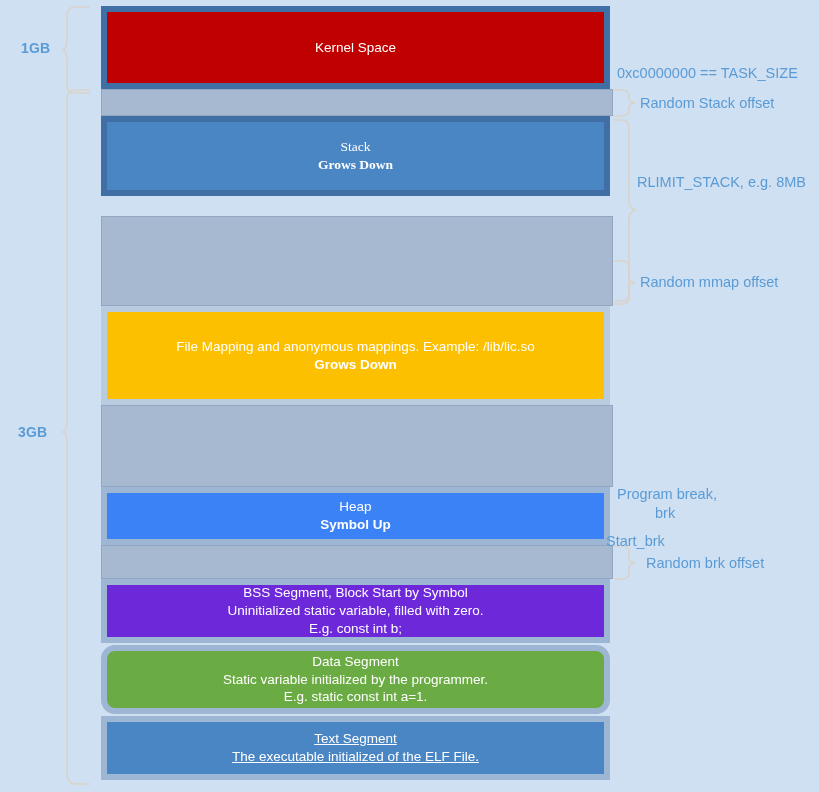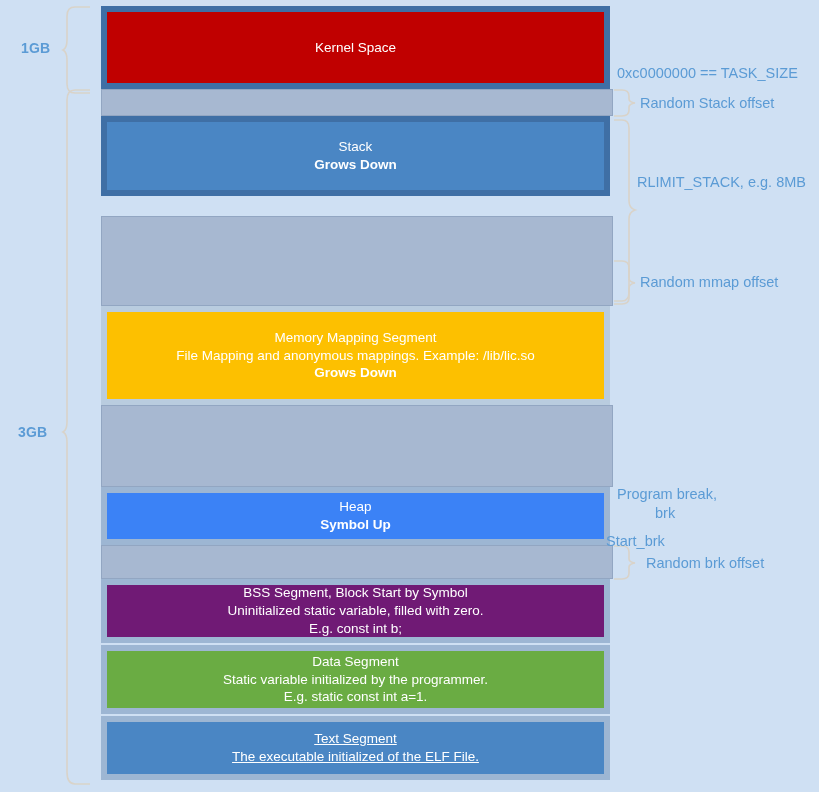--- a/index.html
+++ b/index.html
@@ -43,21 +43,21 @@
     background: #a7b8d1;
     border: 1px solid #92a6c2;
   }
   .block .line    { display: block; white-space: nowrap; }
   .block .line.bold { font-weight: bold; }
 
   .c-kernel { background: #c00000; border-color: #3f6fa5; }
   .c-stack  { background: #4a86c4; border-color: #3f6fa5; }
   .c-mmap   { background: #fdc000; border-color: #b9ccdf; }
   .c-heap   { background: #3b82f6; border-color: #9db6d3; }
-  .c-bss    { background: #701a75; border-color: #9db6d3; }
+  .c-bss    { background: #6d28d9; border-color: #9db6d3; }
   .c-data   { background: #6aac43; border-color: #9db6d3; }
   .c-text   { background: #4a86c4; border-color: #9db6d3; }
 
   
   .scale-label {
     position: absolute;
     color: #5b9bd5;
     font-weight: bold;
     font-size: 14px;
     letter-spacing: .2px;
@@ -89,49 +89,48 @@
 <body>
 
 <div id="diagram">
 
   <div class="block c-kernel" style="top:6px;height:83px;">
     <span class="line">Kernel Space</span>
   </div>
 
   <div class="block gap" style="top:89px;height:27px;"></div>
 
-  <div class="block c-stack" style="top:116px;height:80px;">
+  <div class="block c-stack" style="top:116px;height:80px;font-family:Liberation Serif, serif;">
     <span class="line">Stack</span>
     <span class="line bold">Grows Down</span>
   </div>
 
   <div class="block gap" style="top:216px;height:90px;"></div>
 
   <div class="block c-mmap" style="top:306px;height:99px;">
-    <span class="line">Memory Mapping Segment</span>
     <span class="line">File Mapping and anonymous mappings. Example: /lib/lic.so</span>
     <span class="line bold">Grows Down</span>
   </div>
 
   <div class="block gap" style="top:405px;height:82px;"></div>
 
   <div class="block c-heap" style="top:487px;height:58px;">
     <span class="line">Heap</span>
     <span class="line bold">Symbol Up</span>
   </div>
 
   <div class="block gap" style="top:545px;height:34px;"></div>
 
   <div class="block c-bss" style="top:579px;height:64px;">
     <span class="line">BSS Segment, Block Start by Symbol</span>
     <span class="line">Uninitialized static variable, filled with zero.</span>
     <span class="line">E.g. const int b;</span>
   </div>
 
-  <div class="block c-data" style="top:645px;height:69px;">
+  <div class="block c-data" style="top:645px;height:69px;border-radius:14px;">
     <span class="line">Data Segment</span>
     <span class="line">Static variable initialized by the programmer.</span>
     <span class="line">E.g. static const int a=1.</span>
   </div>
 
   <div class="block c-text" style="top:716px;height:64px;text-decoration:underline;">
     <span class="line">Text Segment</span>
     <span class="line">The executable initialized of the ELF File.</span>
   </div>
 

